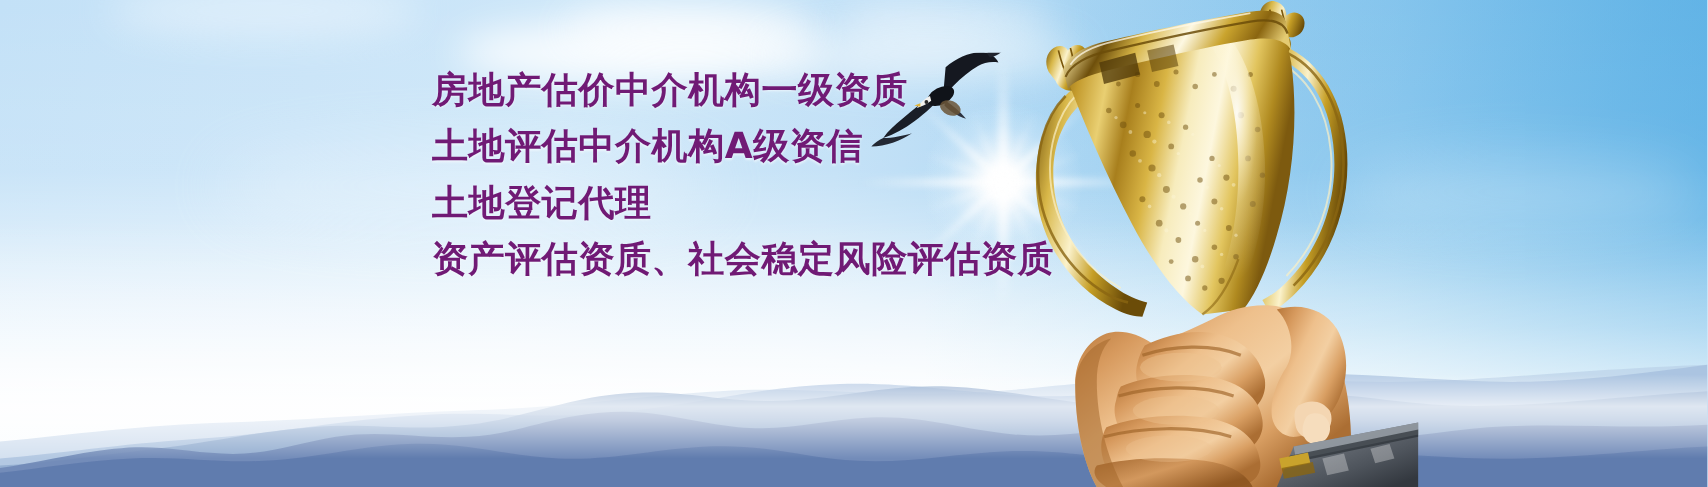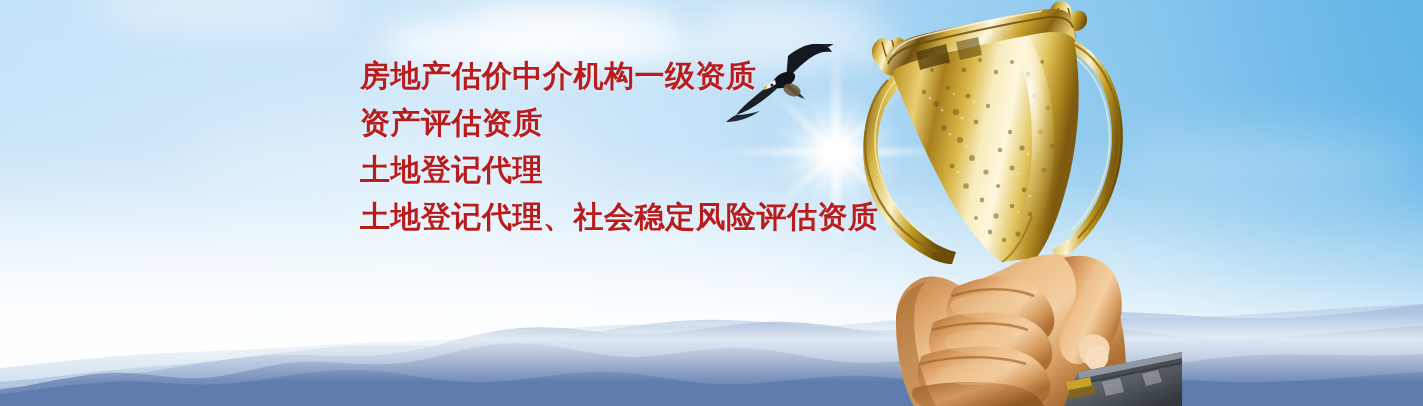--- a/index.html
+++ b/index.html
@@ -90,21 +90,21 @@
   
   .text-block{
     position:absolute;left:360px;top:52px;
     width:560px;
   }
   .tline{
     font-family:"DejaVu Sans","Liberation Sans",sans-serif;
     font-weight:700;
     font-size:30px;
     line-height:47px;
-    color:#b91c1c;
+    color:#701a75;
     white-space:nowrap;
     letter-spacing:.5px;
     text-shadow:0 1px 2px rgba(255,255,255,.55);
   }
 </style>
 </head>
 <body>
 
 <div id="banner">
 
@@ -461,18 +461,18 @@
         <g opacity=".3" fill="#ffffff">
           <path d="M250,382 L268,378 L272,392 L254,396 Z"></path>
           <path d="M290,374 L306,370 L310,382 L294,386 Z"></path>
         </g>
       </g>
     </svg>
   </div>
 
   <div class="text-block">
     <div class="tline">房地产估价中介机构一级资质</div>
-    <div class="tline">资产评估资质</div>
+    <div class="tline">土地评估中介机构A级资信</div>
     <div class="tline">土地登记代理</div>
-    <div class="tline">土地登记代理、社会稳定风险评估资质</div>
+    <div class="tline">资产评估资质、社会稳定风险评估资质</div>
   </div>
 
 </div>
 
 </body></html>

